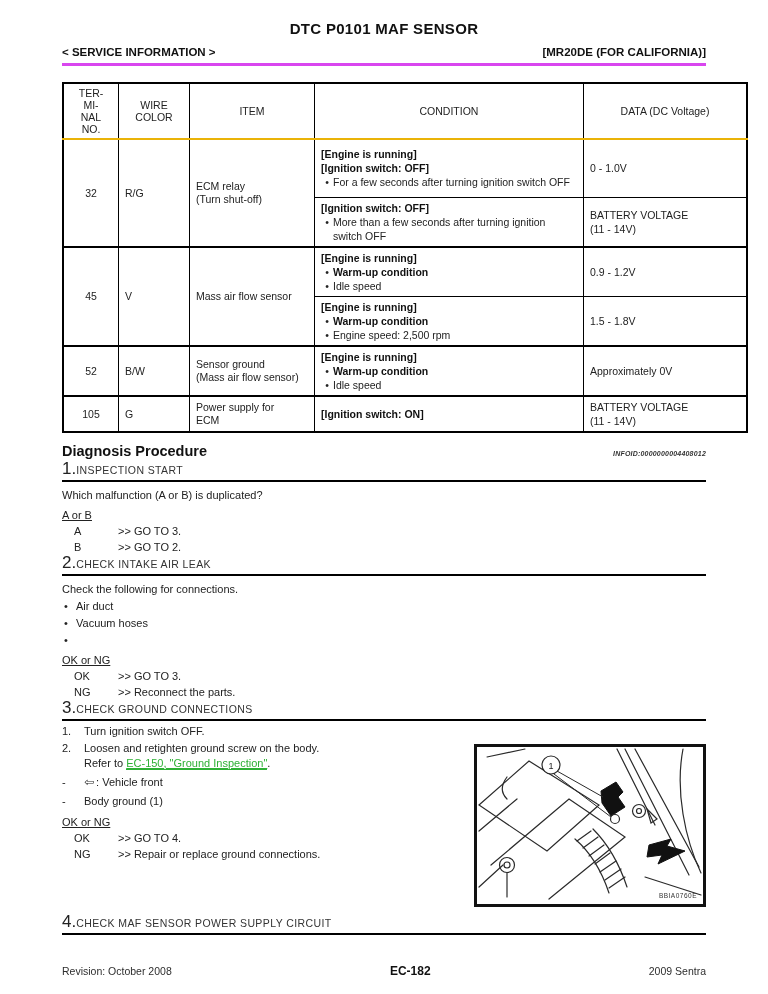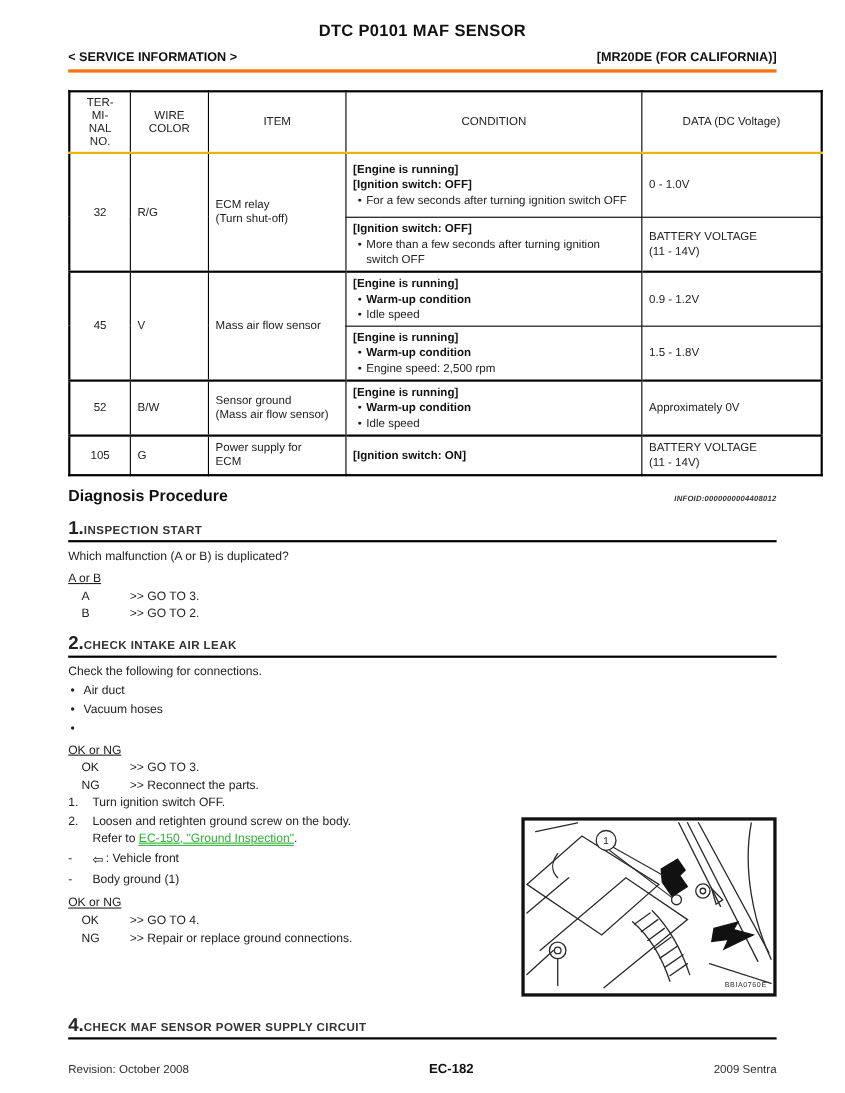--- a/index.html
+++ b/index.html
@@ -4,21 +4,21 @@
 <style>
   html,body{margin:0;padding:0;}
   body{
     width:768px;height:994px;background:#ffffff;position:relative;
     font-family:"Liberation Sans","DejaVu Sans",sans-serif;color:#222;
     -webkit-font-smoothing:antialiased;overflow:hidden;
   }
   .page{padding:20px 62px 0 62px;}
   .doc-title{font-size:15px;font-weight:bold;color:#111;text-align:center;margin:0 0 9px 0;letter-spacing:.3px;}
   .subhead{display:flex;justify-content:space-between;align-items:flex-end;
-    font-size:11.5px;font-weight:bold;color:#111;padding-bottom:5px;border-bottom:3px solid #f97316;}
+    font-size:11.5px;font-weight:bold;color:#111;padding-bottom:5px;border-bottom:3px solid #d946ef;}
   
   table.spec{border-collapse:collapse;width:100%;margin-top:16px;table-layout:fixed;
     font-size:10.5px;color:#222;border:2px solid #000;}
   table.spec th,table.spec td{border:1px solid #000;vertical-align:middle;padding:3px 6px;}
   table.spec thead th{border-bottom:2px solid #eab308;font-weight:normal;text-align:center;
     height:46px;white-space:pre-line;line-height:12px;}
   tr.group-start td{border-top:2px solid #000;}
   td.c-term{text-align:center;width:42px;}
   td.c-wire{width:58px;}
   td.c-item{width:112px;white-space:pre-line;line-height:13px;}
@@ -27,21 +27,21 @@
   .cond-h{font-weight:bold;color:#111;line-height:14px;}
   .cbullet{display:flex;line-height:14px;}
   .cbullet .dot{width:12px;text-align:center;flex:0 0 12px;}
   .cbullet.bold .btxt{font-weight:bold;color:#111;}
   .h-c1{height:58px;} .h-c2{height:44px;} .h-c3{height:44px;} .h-c4{height:44px;}
   .h-c5{height:44px;} .h-c6{height:30px;}
   
   .diag-head{display:flex;justify-content:space-between;align-items:baseline;margin-top:10px;}
   .diag-title{font-size:14.5px;font-weight:bold;color:#111;}
   .infoid{font-size:7px;font-style:italic;font-weight:bold;color:#333;letter-spacing:.2px;}
-  .step-head{margin-top:11px;border-bottom:2px solid #000;padding-bottom:1px;font-weight:bold;}
+  .step-head{border-bottom:2px solid #000;padding-bottom:1px;}
   .step-num{font-size:17px;color:#222;}
   .step-title{font-size:10.5px;color:#333;letter-spacing:.4px;}
   .para{font-size:11px;line-height:14px;margin-top:6px;}
   .choice{font-size:11px;margin-top:7px;text-decoration:underline;}
   .res{display:flex;font-size:11px;margin-top:4px;}
   .res-key{flex:0 0 44px;padding-left:12px;}
   .li-bullet{display:flex;font-size:11px;line-height:14px;margin-top:3px;}
   .li-bullet .dot{flex:0 0 12px;text-align:left;padding-left:2px;}
   .li-num{display:flex;font-size:11px;line-height:14px;margin-top:3px;}
   .li-num .num{flex:0 0 22px;}
@@ -218,20 +218,23 @@
   <div class="choice">OK or NG</div>
   <div class="res">
     <span class="res-key">OK</span>
     <span class="res-action">&gt;&gt; GO TO 3.</span>
   </div>
   <div class="res">
     <span class="res-key">NG</span>
     <span class="res-action">&gt;&gt; Reconnect the parts.</span>
   </div>
 
+  <div class="step-head">
+    <span class="step-num">3.</span><span class="step-title">CHECK GROUND CONNECTIONS</span>
+  </div>
   <div class="step3-wrap">
     <div class="step3-body">
       <div class="li-num">
           <span class="num">1.</span>
           <span>Turn ignition switch OFF.</span>
         </div>
       <div class="li-num">
           <span class="num">2.</span>
           <span>Loosen and retighten ground screw on the body.</span>
         </div>

